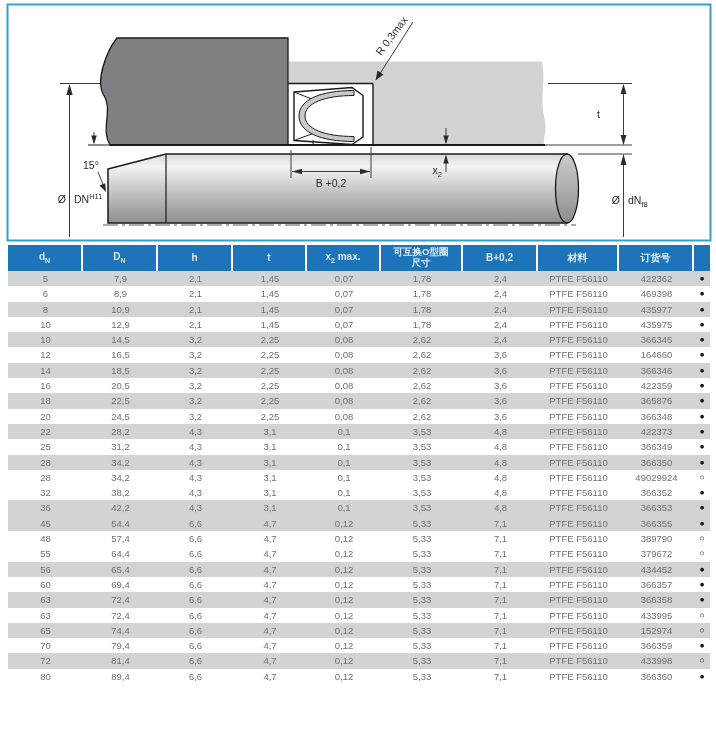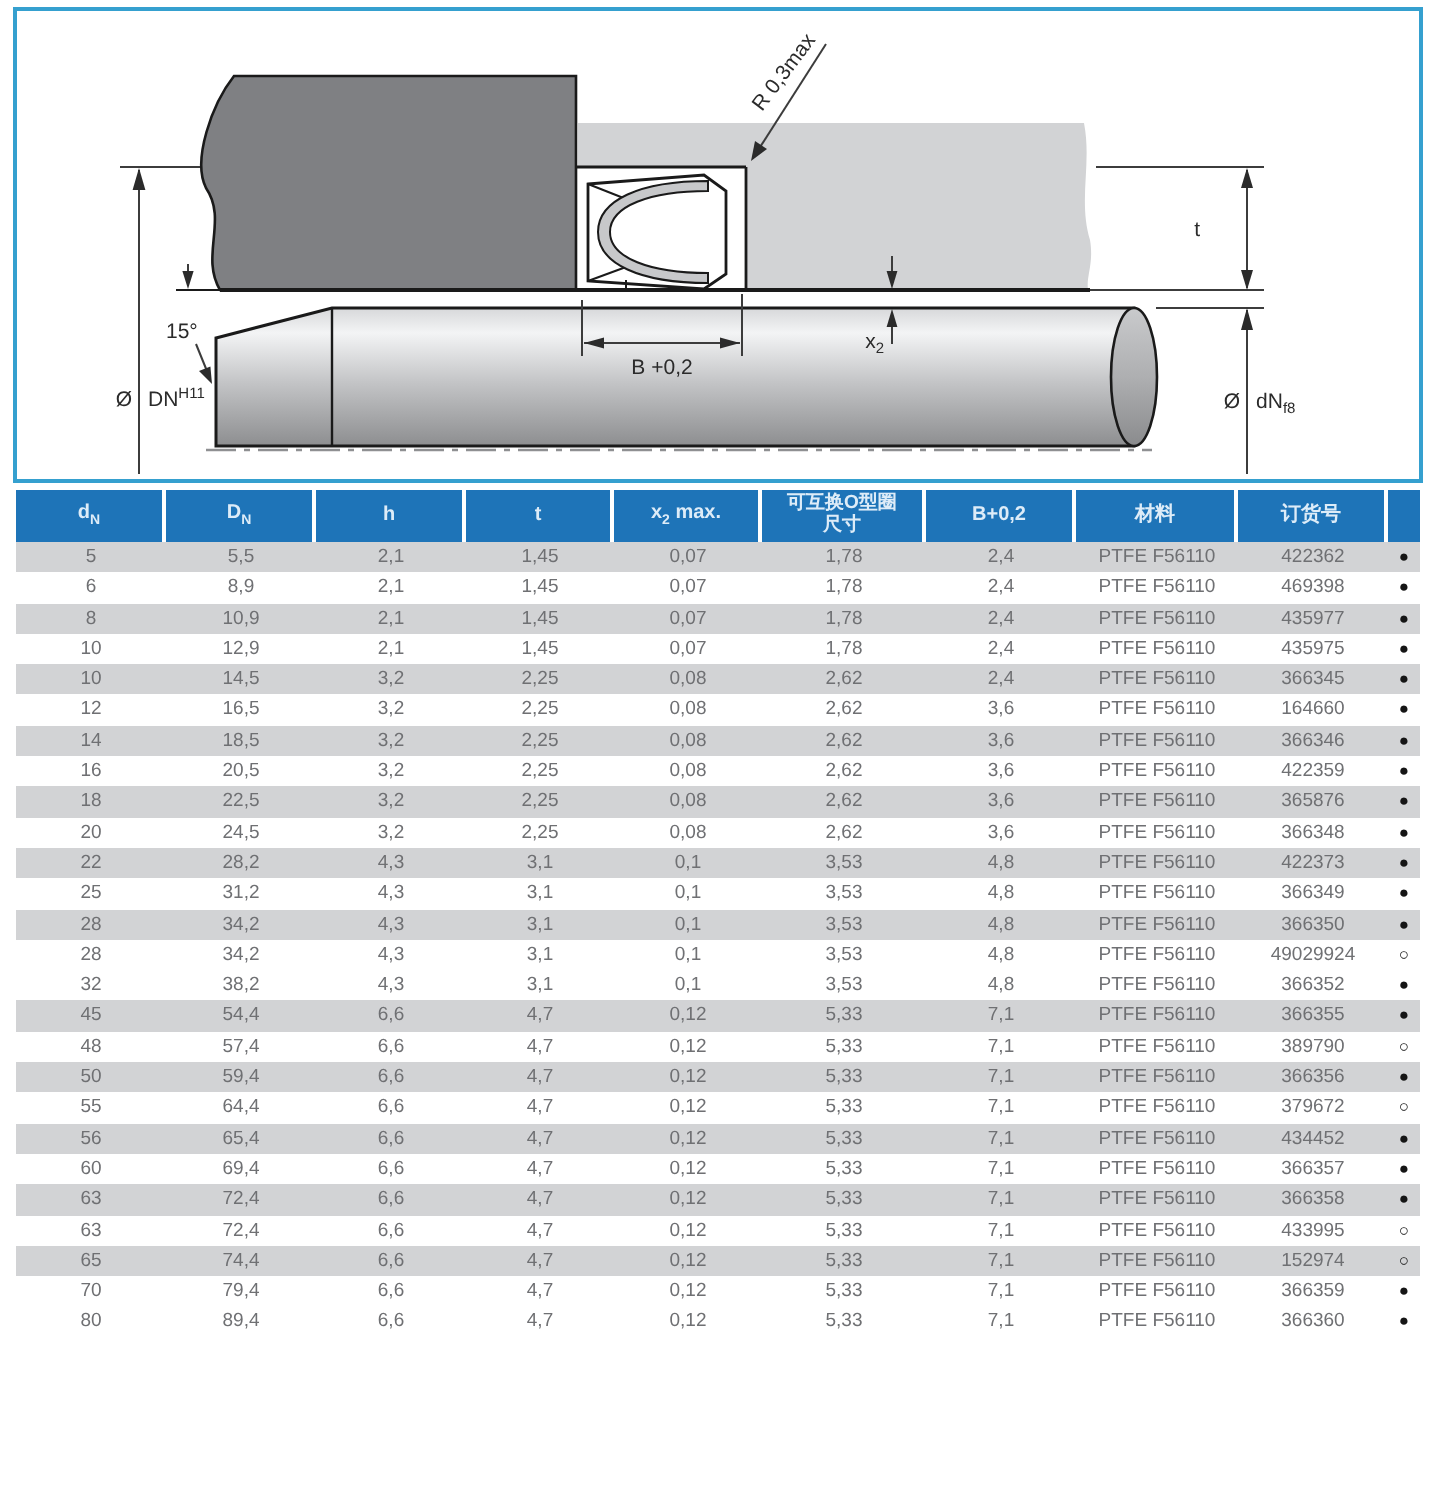--- a/index.html
+++ b/index.html
@@ -158,21 +158,21 @@
           </th>
           <th><span>B+0,2</span></th>
           <th><span>材料</span></th>
           <th><span>订货号</span></th>
           <th class="last"><span></span></th>
         </tr>
       </thead>
     <tbody id="tbody">
         <tr class="alt">
           <td>5</td>
-          <td>5,5</td>
+          <td>7,9</td>
           <td>2,1</td>
           <td>1,45</td>
           <td>0,07</td>
           <td>1,78</td>
           <td>2,4</td>
           <td>PTFE F56110</td>
           <td>422362</td>
           <td class="dot">●</td>
         </tr>
         <tr>
@@ -337,20 +337,32 @@
           <td>4,3</td>
           <td>3,1</td>
           <td>0,1</td>
           <td>3,53</td>
           <td>4,8</td>
           <td>PTFE F56110</td>
           <td>366352</td>
           <td class="dot">●</td>
         </tr>
         <tr class="alt">
+          <td>36</td>
+          <td>42,2</td>
+          <td>4,3</td>
+          <td>3,1</td>
+          <td>0,1</td>
+          <td>3,53</td>
+          <td>4,8</td>
+          <td>PTFE F56110</td>
+          <td>366353</td>
+          <td class="dot">●</td>
+        </tr>
+        <tr class="alt">
           <td>45</td>
           <td>54,4</td>
           <td>6,6</td>
           <td>4,7</td>
           <td>0,12</td>
           <td>5,33</td>
           <td>7,1</td>
           <td>PTFE F56110</td>
           <td>366355</td>
           <td class="dot">●</td>
@@ -360,32 +372,20 @@
           <td>57,4</td>
           <td>6,6</td>
           <td>4,7</td>
           <td>0,12</td>
           <td>5,33</td>
           <td>7,1</td>
           <td>PTFE F56110</td>
           <td>389790</td>
           <td class="dot">○</td>
         </tr>
-        <tr class="alt">
-          <td>50</td>
-          <td>59,4</td>
-          <td>6,6</td>
-          <td>4,7</td>
-          <td>0,12</td>
-          <td>5,33</td>
-          <td>7,1</td>
-          <td>PTFE F56110</td>
-          <td>366356</td>
-          <td class="dot">●</td>
-        </tr>
         <tr>
           <td>55</td>
           <td>64,4</td>
           <td>6,6</td>
           <td>4,7</td>
           <td>0,12</td>
           <td>5,33</td>
           <td>7,1</td>
           <td>PTFE F56110</td>
           <td>379672</td>
@@ -455,20 +455,32 @@
           <td>70</td>
           <td>79,4</td>
           <td>6,6</td>
           <td>4,7</td>
           <td>0,12</td>
           <td>5,33</td>
           <td>7,1</td>
           <td>PTFE F56110</td>
           <td>366359</td>
           <td class="dot">●</td>
+        </tr>
+        <tr class="alt">
+          <td>72</td>
+          <td>81,4</td>
+          <td>6,6</td>
+          <td>4,7</td>
+          <td>0,12</td>
+          <td>5,33</td>
+          <td>7,1</td>
+          <td>PTFE F56110</td>
+          <td>433998</td>
+          <td class="dot">○</td>
         </tr>
         <tr>
           <td>80</td>
           <td>89,4</td>
           <td>6,6</td>
           <td>4,7</td>
           <td>0,12</td>
           <td>5,33</td>
           <td>7,1</td>
           <td>PTFE F56110</td>

